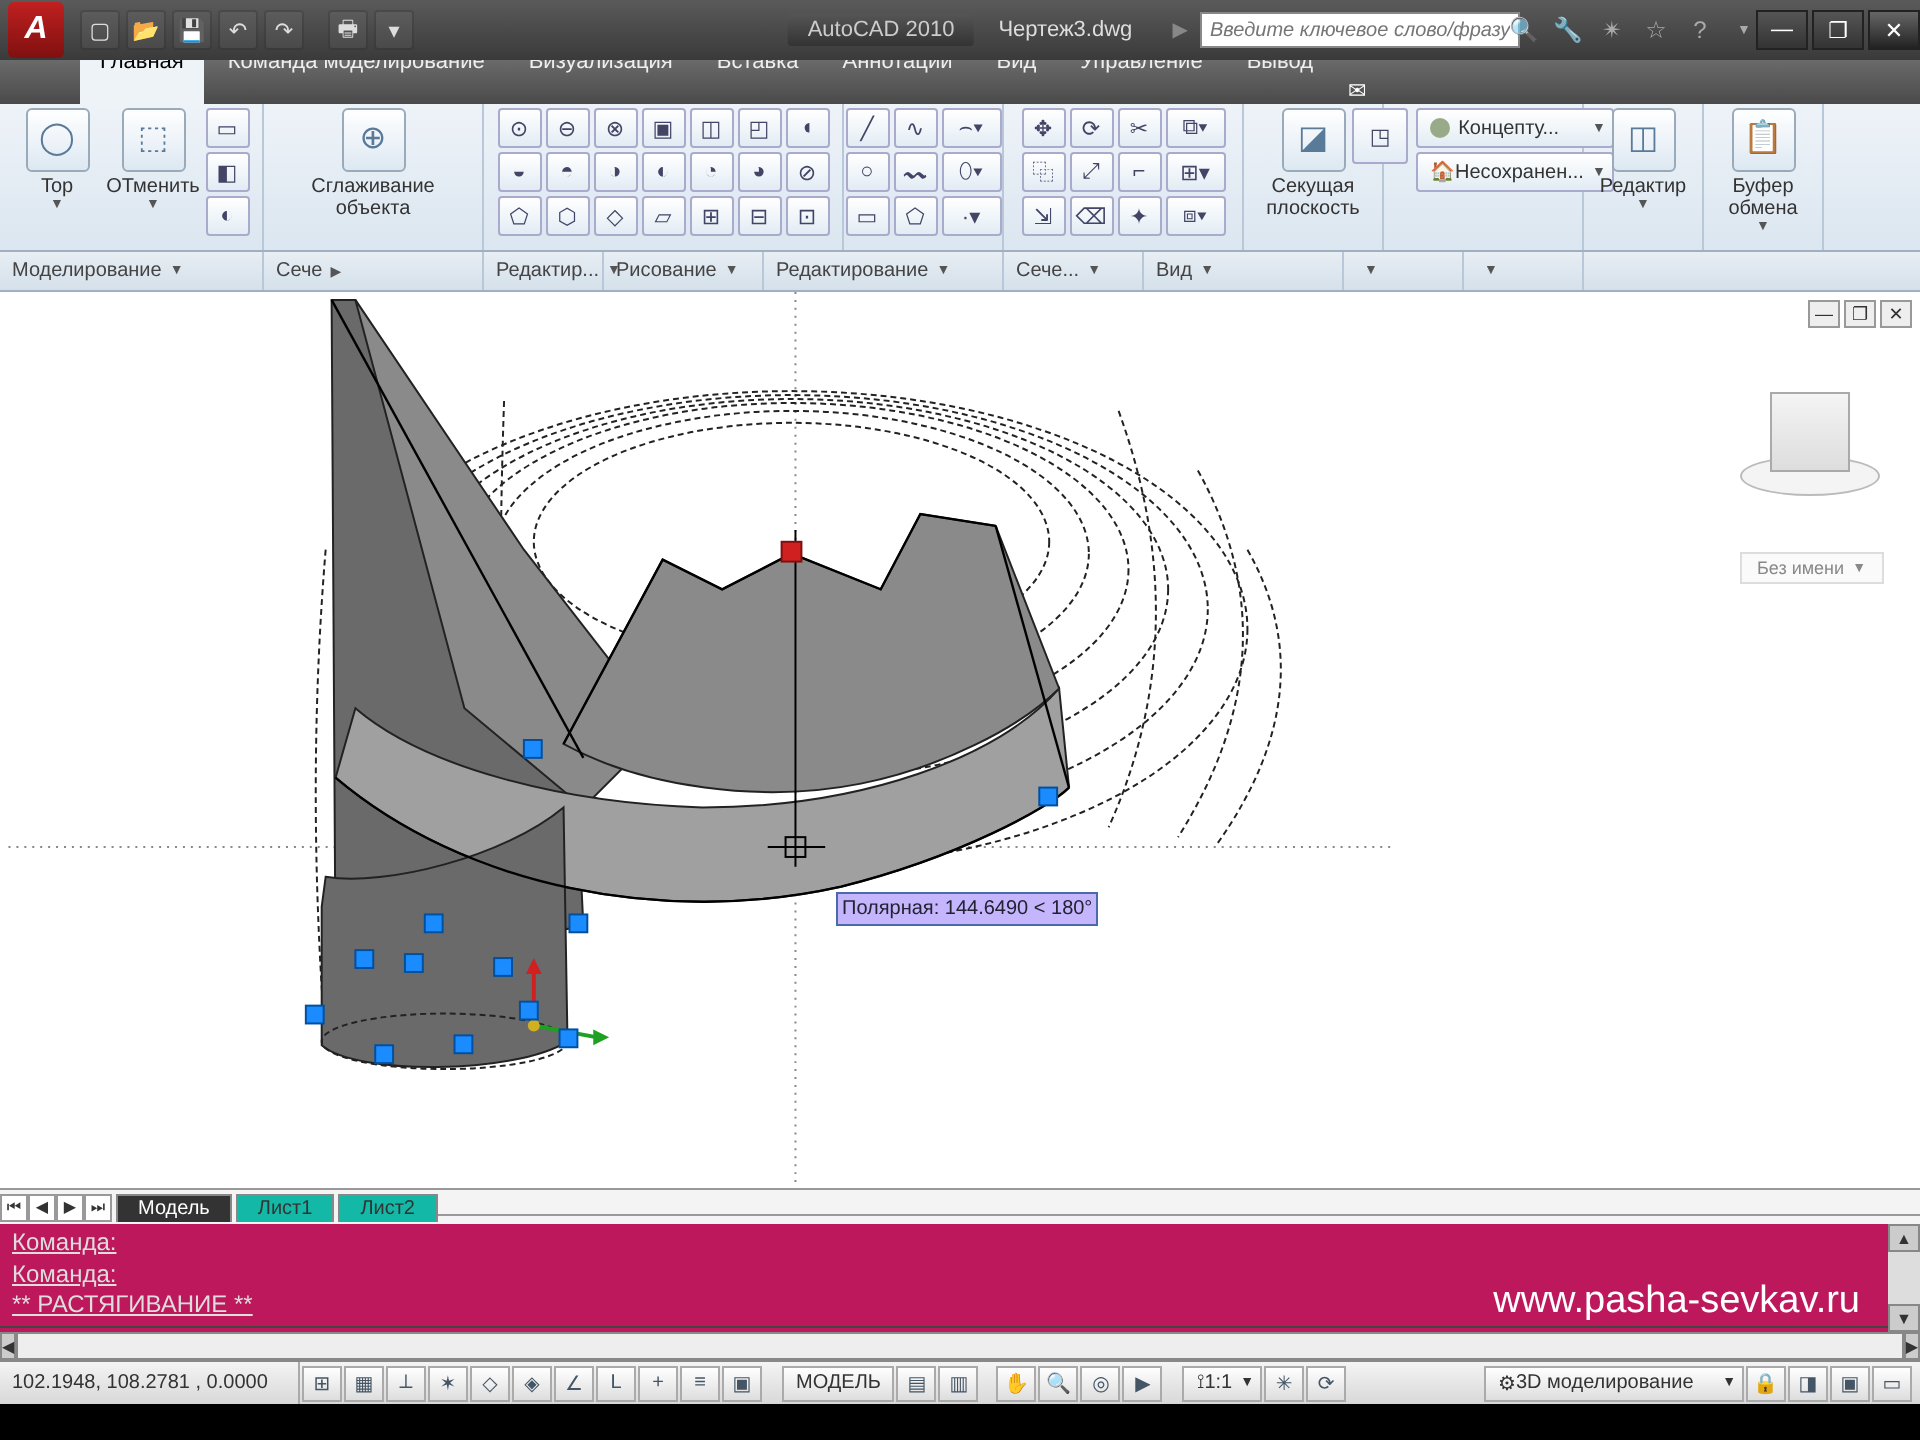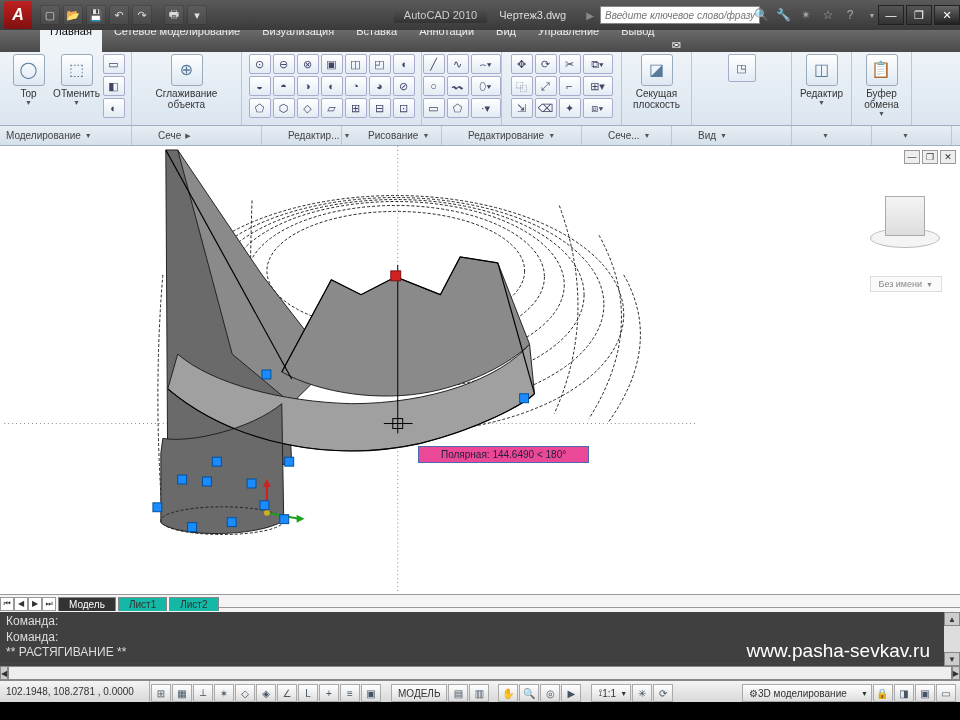--- a/index.html
+++ b/index.html
@@ -39,56 +39,56 @@
 .bigbtn .drop { font-size:7px; color:#555;}
 .icongrid { display:flex; flex-direction:column; gap:2px; }
 .iconrow { display:flex; gap:2px; }
 .smbtn { width:22px; height:20px; border:1px solid #aac; background:linear-gradient(#fff,#e2ecf4); border-radius:2px; display:flex;align-items:center;justify-content:center; font-size:11px; color:#446; cursor:pointer;}
 .smbtn.wide{width:30px;}
 .ddbtn { height:20px; border:1px solid #aac; background:linear-gradient(#fff,#e2ecf4); border-radius:2px; font-size:10px; color:#333; padding:0 14px 0 6px; display:flex;align-items:center; cursor:pointer; position:relative; min-width:90px;}
 .ddbtn::after{content:"▼"; position:absolute; right:3px; font-size:7px; color:#555;}
 .ddbtn .bullet{width:10px;height:10px;background:#888;border-radius:50%;margin-right:4px;}
 
 
-.panel-labels { height: 20px; background: linear-gradient(#e8eef4,#d5e0ea); border-bottom: 1px solid #a0b0c0; display: flex; gap: 20px; }
+.panel-labels { height: 20px; background: linear-gradient(#e8eef4,#d5e0ea); border-bottom: 1px solid #a0b0c0; display: flex; }
 .plabel { border-right: 1px solid #b8c8d8; font-size: 10px; color: #444; display: flex; align-items: center; padding: 0 6px; position:relative;}
 .plabel .drop{font-size:7px;margin-left:4px;color:#555;}
 
 
 .draw-wrap { flex:1; position:relative; background:#fff; }
 .draw-canvas { position:absolute; inset:0; }
 .mdi-controls { position:absolute; top:4px; right:4px; display:flex; gap:2px;}
 .mdi-controls span{width:16px;height:14px;border:1px solid #999;background:#eee;font-size:9px;display:flex;align-items:center;justify-content:center;color:#333;}
 .viewcube { position:absolute; top:50px; right:20px; width:70px; height:60px; }
 .viewcube .cube{width:40px;height:40px;border:1px solid #aaa;background:linear-gradient(#f4f4f4,#ddd); margin:0 auto; position:relative;}
 .viewcube .ring{width:70px;height:20px;border:1px solid #bbb;border-radius:50%;background:rgba(240,240,240,0.7);position:absolute;bottom:8px;left:0;}
 .nav-label{position:absolute; top:130px; right:18px; font-size:9px;color:#888; border:1px solid #ddd; padding:2px 8px; background:#fafafa; display:flex;align-items:center;gap:4px;}
 .nav-label::after{content:"▼";font-size:7px;}
 
-.polar-tip { position:absolute; left:418px; top:300px; background:#ec4899; border:1px solid #4a6aaa; font-size:10px; color:#223; padding:2px 22px; white-space:nowrap;}
+.polar-tip { position:absolute; left:418px; top:300px; background:#c4b5fd; border:1px solid #4a6aaa; font-size:10px; color:#223; padding:2px 2px; white-space:nowrap;}
 
 
 .model-tabs { height: 18px; background: #f4f4f4; border-top:1px solid #999; display:flex; align-items:center; font-size:10px;}
 .mt-nav{display:flex;}
 .mt-nav span{width:14px;height:14px;border:1px solid #999;background:#fff;display:flex;align-items:center;justify-content:center;font-size:8px;color:#333}
 .mtab{padding:1px 10px;border:1px solid #888;border-bottom:none;background:#14b8a6;margin-left:2px;color:#333}
 .mtab.active{background:#333;color:#fff;}
 .mtab-tail{flex:1;border-top:1px solid #999;height:0;margin-top:8px;}
 
 
-.cmd { background:#404040; color:#ddd; font-family:"Courier New",monospace; font-size:12px; position:relative;}
+.cmd { background:#be185d; color:#ddd; font-family:"Courier New",monospace; font-size:12px; position:relative;text-decoration:underline;}
 .cmd-history{padding:2px 6px;white-space:pre;line-height:1.3;}
 .cmd-input-row{display:flex;border-top:1px solid #444;}
 .cmd-input-row .prompt-text{flex:1;padding:1px 6px;color:#ddd;}
 .cmd-scroll{position:absolute;right:0;top:0;bottom:14px;width:16px;background:#ddd;display:flex;flex-direction:column;justify-content:space-between;}
 .cmd-scroll span{height:14px;background:#ccc;border:1px solid #888;font-size:8px;display:flex;align-items:center;justify-content:center;color:#333}
 .watermark{position:absolute;right:30px;top:28px;color:#fff;font-size:19px;font-family:Arial,sans-serif;}
 
 
-.status { height: 22px; background: linear-gradient(#f4f4f4,#d8d8d8); border-top:1px solid #888; display:flex; align-items:flex-end; font-size:10px; color:#333;}
+.status { height: 22px; background: linear-gradient(#f4f4f4,#d8d8d8); border-top:1px solid #888; display:flex; align-items:center; font-size:10px; color:#333;}
 .coords{width:150px;padding:0 6px;border-right:1px solid #aaa;height:100%;display:flex;align-items:center;}
 .sb-btn{width:20px;height:18px;border:1px solid #aaa;background:linear-gradient(#fff,#ddd);margin-left:1px;display:flex;align-items:center;justify-content:center;font-size:10px;color:#456;}
 .sb-sep{width:8px;}
 .sb-text{padding:0 6px;border:1px solid #aaa;height:18px;background:linear-gradient(#fff,#ddd);display:flex;align-items:center;margin-left:2px;}
 .sb-right{margin-left:auto;display:flex;align-items:center;padding-right:4px;}
 .sb-dd{padding:0 14px 0 6px;border:1px solid #aaa;height:18px;background:linear-gradient(#fff,#ddd);display:flex;align-items:center;margin-left:2px;position:relative;}
 .sb-dd::after{content:"▼";position:absolute;right:3px;font-size:7px;}
 
 
 svg { width:100%; height:100%; }
@@ -139,21 +139,21 @@
     </div>
     <div class="win-controls">
       <div class="win-btn">—</div>
       <div class="win-btn">❐</div>
       <div class="win-btn close">✕</div>
     </div>
   </div>
 
   <div class="ribbon-tabs">
     <div class="rtab active">Главная</div>
-    <div class="rtab">Сетевое моделирование</div>
+    <div class="rtab">Команда моделирование</div>
     <div class="rtab">Визуализация</div>
     <div class="rtab">Вставка</div>
     <div class="rtab">Аннотации</div>
     <div class="rtab">Вид</div>
     <div class="rtab">Управление</div>
     <div class="rtab">Вывод</div>
     <div class="rtab-icon">✉</div>
   </div>
 
   <div class="ribbon">
@@ -257,20 +257,27 @@
     <div class="rpanel" style="width:70px">
       <div class="bigbtn" style="width:60px">
         <div class="icon">◪</div>
         <span>Секущая плоскость</span>
       </div>
     </div>
     <div class="rpanel" style="width:100px">
       <div style="display:flex;gap:4px;align-items:flex-start;">
         <div style="display:flex;flex-direction:column;gap:2px;">
           <div class="smbtn" style="width:28px;height:28px;">◳</div>
+        </div>
+        <div style="display:flex;flex-direction:column;gap:2px;">
+          <div class="ddbtn" style="min-width:66px">
+              <span class="bullet" style="background:#9a8;"></span>
+              <span>Концепту...</span>
+            </div>
+          <div class="ddbtn" style="min-width:66px">🏠 <span>Несохранен...</span></div>
         </div>
       </div>
     </div>
     <div class="rpanel" style="width:60px">
       <div class="bigbtn">
         <div class="icon">◫</div>
         <span>Редактир</span>
           <span class="drop">▼</span>
       </div>
     </div>

